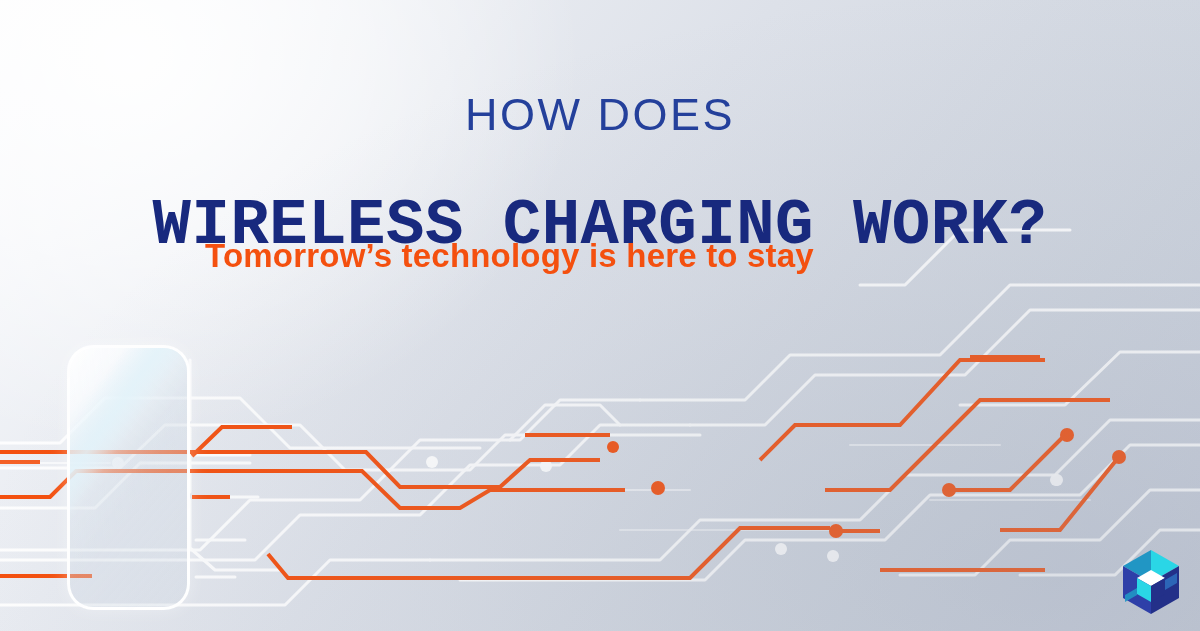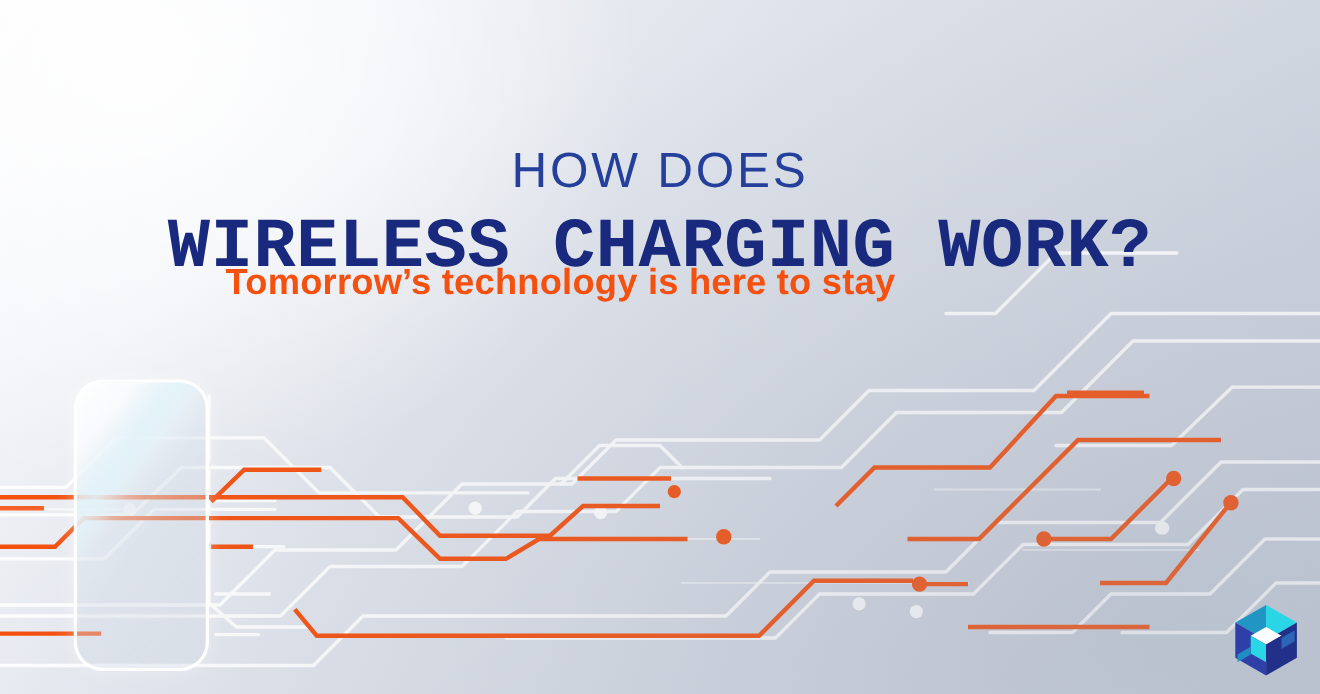--- a/index.html
+++ b/index.html
@@ -105,21 +105,20 @@
   .eyebrow {
     position: absolute;
     top: 92px;
     left: 0;
     width: 1200px;
     font-size: 45px;
     letter-spacing: 2.5px;
     font-weight: 400;
     color: #24409b;
     line-height: 1;
-    margin-top: 40px;
   }
   .headline {
     position: absolute;
     top: 150px;
     left: 0;
     width: 1200px;
     font-size: 64px;
     font-weight: 700;
     letter-spacing: 0.5px;
     color: #18297e;

